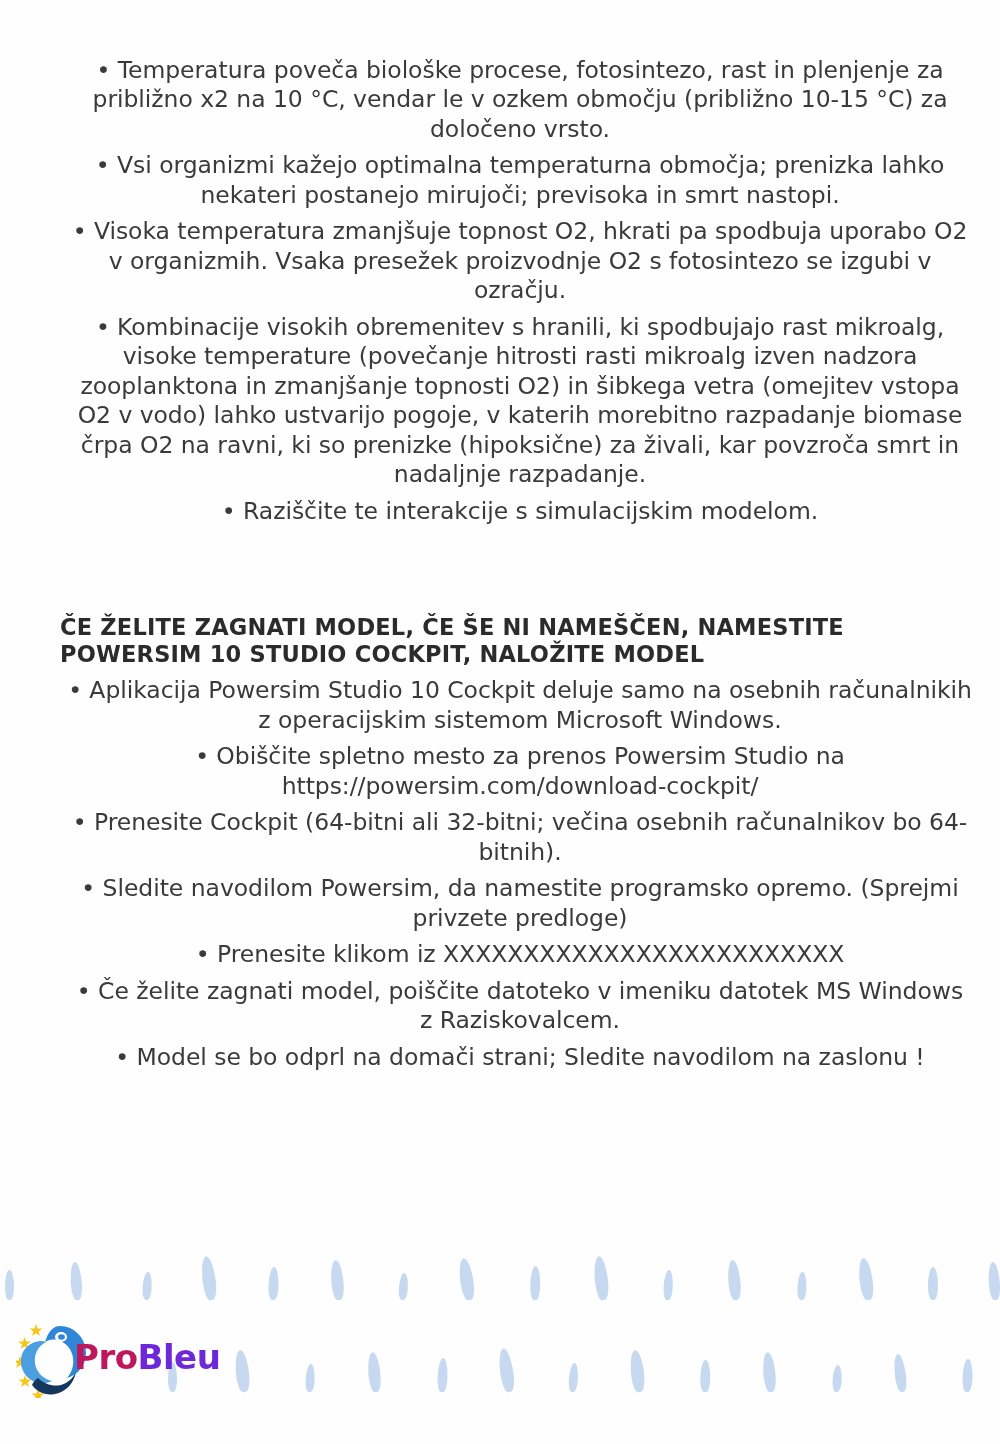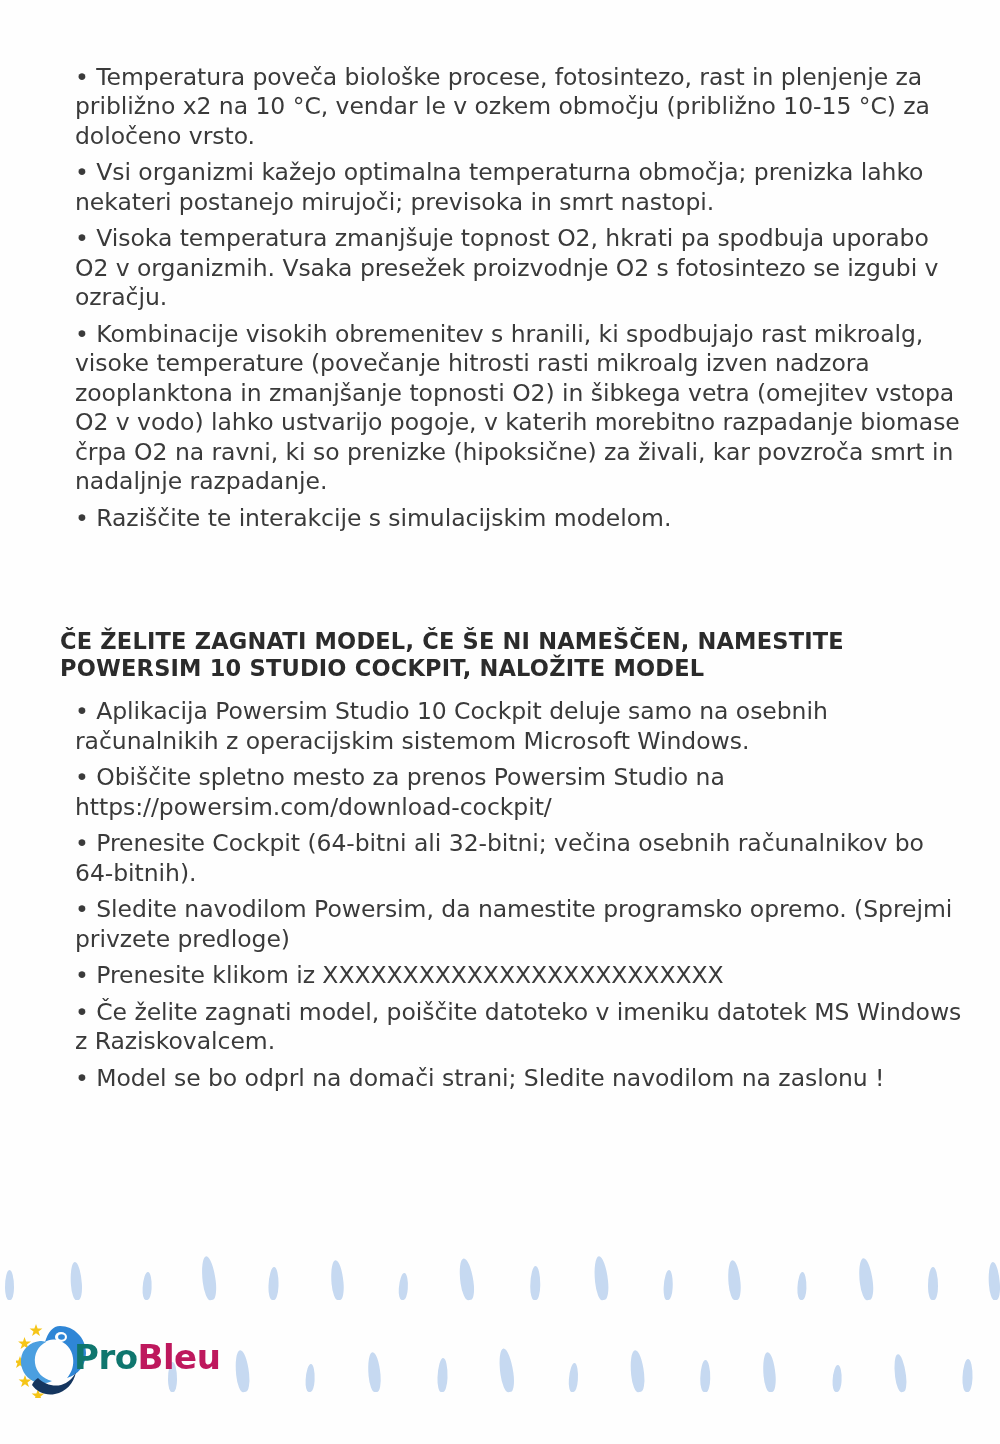--- a/index.html
+++ b/index.html
@@ -40,22 +40,23 @@
   }
 
   .section-heading.second {
     font-size: 22.5px;
     line-height: 1.2;
     margin-bottom: 1px;
   }
 
   .bullet-list {
     list-style: none;
-    margin: 15px;
+    margin: 8px;
     padding: 0;
+    text-align: center;
   }
 
   .bullet {
     font-size: 23.5px;
     color: #3a3a3a;
     line-height: 1.255;
     margin: 0 0 7px 0;
     padding: 0;
     text-indent: 0;
     letter-spacing: -0.05px;
@@ -118,22 +119,22 @@
     position: absolute;
     left: 58px;
     top: 20px;
     font-size: 34px;
     font-weight: bold;
     font-family: "DejaVu Sans", "Liberation Sans", sans-serif;
     letter-spacing: -0.5px;
     line-height: 1;
     white-space: nowrap;
   }
-  .logo-text .pro { color: #0f766e; }
-  .logo-text .bleu { color: #be185d; }
+  .logo-text .pro { color: #be185d; }
+  .logo-text .bleu { color: #6d28d9; }
 </style>
 </head>
 <body>
 
 <div class="page">
 
   <div class="content">
 
 
     <ul class="bullet-list">

